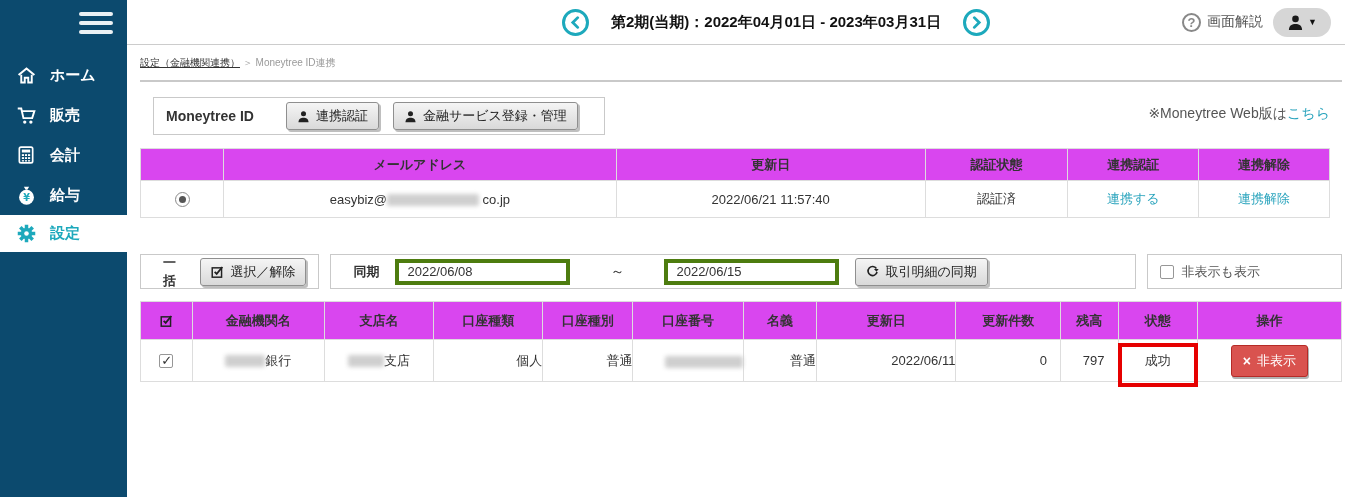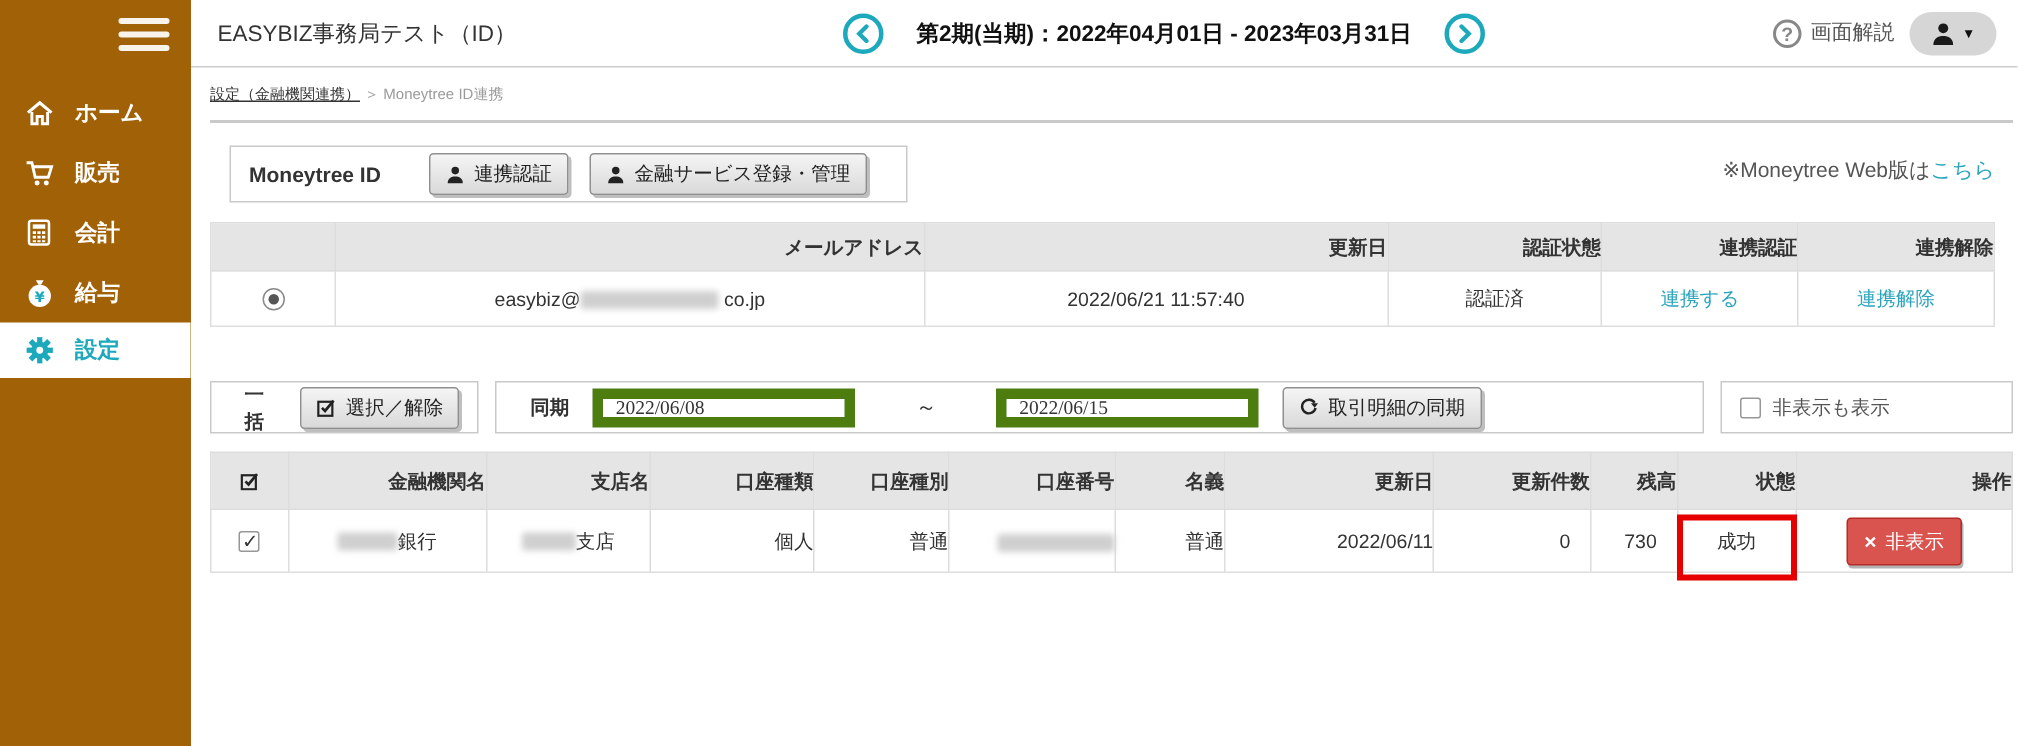--- a/index.html
+++ b/index.html
@@ -1,20 +1,20 @@
 <!DOCTYPE html>
 <html><head>
 <meta charset="utf-8">
 <style>
   * { box-sizing: border-box; margin: 0; padding: 0; }
   html,body { width:1345px; height:497px; overflow:hidden; }
   body { font-family: "Liberation Sans", "DejaVu Sans", sans-serif; font-size:13px; color:#333; background:#fff; }
 
   
-  .sidebar { position:fixed; left:0; top:0; width:127px; height:497px; background:#a16207; z-index:10; }
+  .sidebar { position:fixed; left:0; top:0; width:127px; height:497px; background:#0c4a6e; z-index:10; }
   .hamburger { height:45px; display:flex; align-items:center; justify-content:flex-end; padding-right:14px; cursor:pointer; }
   .hamburger .bars { width:34px; }
   .hamburger .bar { height:4px; background:#fff; border-radius:2px; margin:5px 0; opacity:.92; }
   .side-menu { padding-top:10px; }
   .side-item { height:40px; display:flex; align-items:center; gap:13px; padding:0 0 0 15px; color:#fff; font-weight:bold; font-size:15px; cursor:pointer; }
   .side-item.active { background:#fff; color:#1da9bc; height:37px; }
   .side-icon { width:22px; height:22px; display:inline-flex; align-items:center; justify-content:center; flex:0 0 22px; }
 
   
   .topbar { position:fixed; left:127px; top:0; width:1218px; height:45px; background:#fff; border-bottom:1px solid #ccc; display:flex; align-items:center; }
@@ -38,41 +38,41 @@
   .mt-row { display:flex; align-items:flex-start; justify-content:space-between; margin-bottom:13px;padding-left:13px; }
   .mt-box { border:1px solid #c9c9c9; padding:7px 12px; display:flex; align-items:center; gap:14px; width:452px; height:38px; }
   .mt-label { font-weight:bold; font-size:14px; margin-right:18px; }
   .btn-gray { background:linear-gradient(#f5f5f5,#d9d9d9); border:1px solid #8f8f8f; border-radius:3px; box-shadow:2px 2px 0 rgba(0,0,0,.25); padding:4px 10px; font-size:13px; color:#222; display:inline-flex; align-items:center; gap:6px; cursor:pointer; white-space:nowrap; font-family:inherit; }
   .web-note { font-size:14px; color:#555; padding-top:8px; padding-right:12px; }
   .web-note a { color:#2aa4bd; text-decoration:none; cursor:pointer; }
 
   table { border-collapse:collapse; background:#fff; }
   .tbl { width:99%; }
   .tbl th, .tbl td { border:1px solid #ddd; font-size:13px; }
-  .tbl th { background:#e5e5e5; font-weight:bold; text-align:right; color:#333; }
+  .tbl th { background:#d946ef; font-weight:bold; text-align:center; color:#333; }
   .tbl1 th { height:32px; }
   .tbl1 td { height:37px; text-align:center; }
   .tbl a { color:#2aa4bd; text-decoration:none; cursor:pointer; }
 
   .redact { display:inline-block; height:12px; background:#cfcfcf; border-radius:2px; filter:blur(2px); vertical-align:middle; }
 
   
   .radio { display:inline-block; width:15px; height:15px; border:1px solid #8a8a8a; border-radius:50%; background:#fdfdfd; position:relative; vertical-align:middle; cursor:pointer; }
   .radio.checked::after { content:""; position:absolute; left:3px; top:3px; width:7px; height:7px; border-radius:50%; background:#555; }
   .cb { display:inline-block; width:14px; height:14px; border:1px solid #979797; border-radius:2px; background:#fff; position:relative; vertical-align:middle; cursor:pointer; }
   .cb.checked::after { content:"✓"; position:absolute; left:1px; top:-2px; font-size:13px; font-weight:bold; color:#333; }
 
   
   .bulk-row { display:flex; align-items:stretch; margin:36px 0 12px 0; gap:11px; }
   .bulk-box { border:1px solid #c9c9c9; display:flex; align-items:center; height:35px; padding:0 12px; gap:14px; }
   .bulk-box .blabel { font-weight:bold; font-size:13px;margin-left:10px; }
   .box-batch { width:180px; }
   .box-sync { width:808px; gap:16px; }
   .box-hidden { width:196px; margin-left:auto; color:#555; gap:8px; }
-  .date-input { width:175px; height:26px; border:7px solid #4d7c0f; padding:0 8px; font-size:13px; color:#333; font-family:Liberation Serif, serif; }
+  .date-input { width:175px; height:26px; border:4px solid #4d7c0f; padding:0 8px; font-size:13px; color:#333; font-family:Liberation Sans, sans-serif; }
   .tilde { font-size:14px; color:#333; padding:0 24px; }
 
   
   .tbl2 th { height:38px; }
   .tbl2 td { height:42px; }
   .cell-c { text-align:center; }
   .cell-l { text-align:right; padding-left:13px; }
   .cell-r { text-align:right; padding-right:13px; }
   .status-cell { position:relative; text-align:center; }
   .status-annotation { position:absolute; left:-1px; top:3px; right:-1px; bottom:-6px; border:4px solid #e60000; pointer-events:none; }
@@ -155,21 +155,20 @@
             </g>
             <circle cx="12" cy="12" r="2.6" fill="#fff"></circle>
           </svg>
       </span>
       <span>設定</span>
     </div>
   </div>
 </div>
 
 <div class="topbar">
-  <div class="app-title">EASYBIZ事務局テスト（ID）</div>
   <div class="period-nav">
     <div class="circle-btn">
       <svg width="13" height="13" viewBox="0 0 12 12">
           <path d="M8 1.5 L3.5 6 L8 10.5" fill="none" stroke="#1da9bc" stroke-width="2.6" stroke-linecap="round"></path>
         </svg>
     </div>
     <div class="period-text">第2期(当期)：2022年04月01日 - 2023年03月31日</div>
     <div class="circle-btn">
       <svg width="13" height="13" viewBox="0 0 12 12">
           <path d="M4 1.5 L8.5 6 L4 10.5" fill="none" stroke="#1da9bc" stroke-width="2.6" stroke-linecap="round"></path>
@@ -324,21 +323,21 @@
       <tr>
         <td class="cell-c"><span class="cb checked"></span></td>
         <td class="cell-c"><span class="redact" style="width:40px"></span><span>銀行</span></td>
         <td class="cell-c"><span class="redact" style="width:36px"></span><span>支店</span></td>
         <td class="cell-l">個人</td>
         <td class="cell-l">普通</td>
         <td class="cell-l"><span class="redact" style="width:78px"></span></td>
         <td class="cell-l">普通</td>
         <td class="cell-l">2022/06/11</td>
         <td class="cell-r">0</td>
-        <td class="cell-r">730</td>
+        <td class="cell-r">797</td>
         <td class="status-cell">
           <span>成功</span>
           <span class="status-annotation"></span>
         </td>
         <td class="cell-c">
           <button class="btn-danger">
             <span class="x">×</span>
             <span>非表示</span>
           </button>
         </td>

